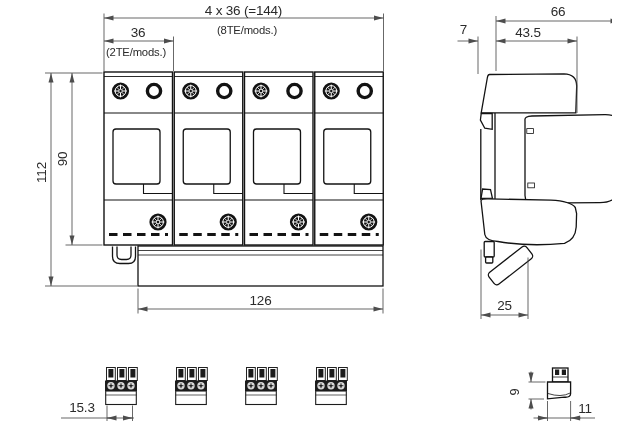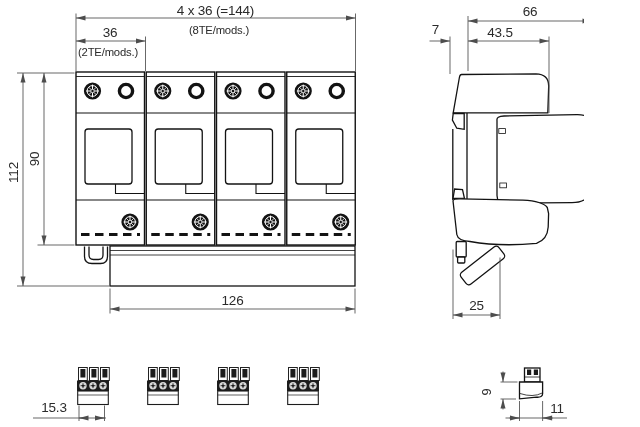--- a/index.html
+++ b/index.html
@@ -1,16 +1,16 @@
 <!DOCTYPE html>
 <html><head>
 <meta charset="utf-8">
 <style>
   html,body{margin:0;padding:0;background:#fff;}
-  .canvas{position:relative;width:584px;height:427px;background:#ffffff;overflow:hidden;}
+  .canvas{position:relative;width:584px;height:427px;background:#ffffff;overflow:hidden;margin-left:28px;}
   svg{position:absolute;inset:0;}
   text{font-family:"Liberation Sans", sans-serif;fill:#2b2b2b;letter-spacing:-0.2px;}
   .dimt{font-size:13.5px;}
   .note{font-size:11.3px;}
   .smt{font-size:12.8px;}
   .ol{fill:none;stroke:#131313;stroke-width:1.3;}
   .olf{fill:#ffffff;stroke:#131313;stroke-width:1.3;}
   .thin{fill:none;stroke:#131313;stroke-width:0.8;}
   .dim{fill:none;stroke:#4d4d4d;stroke-width:0.85;}
 </style>

